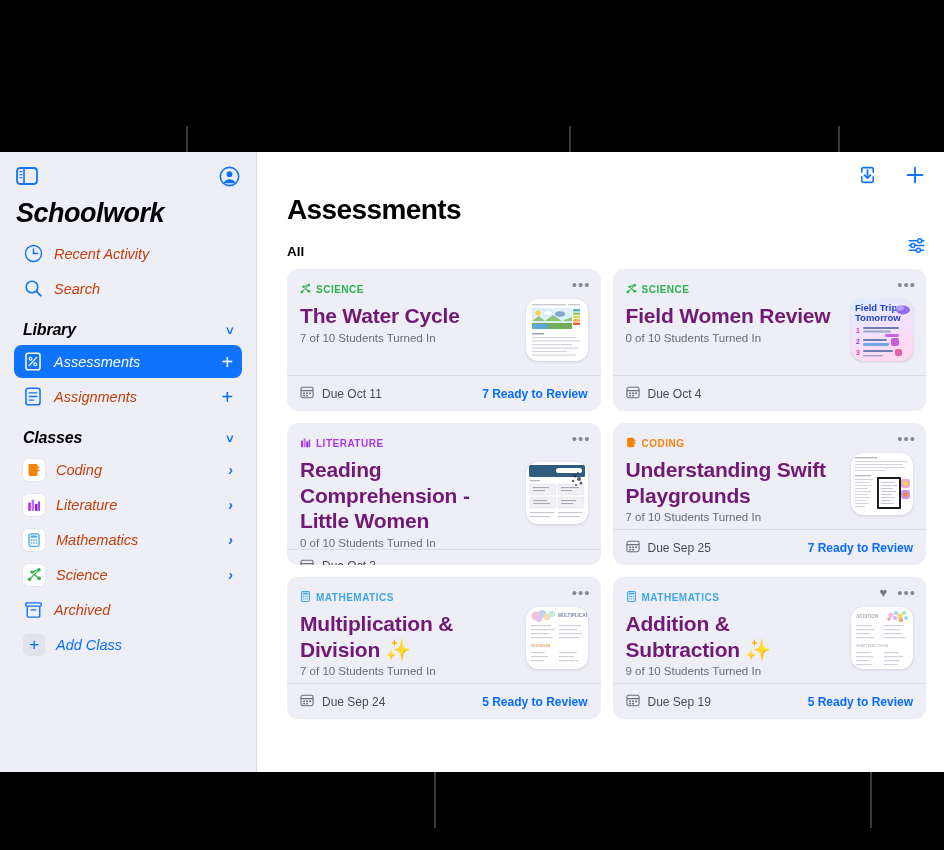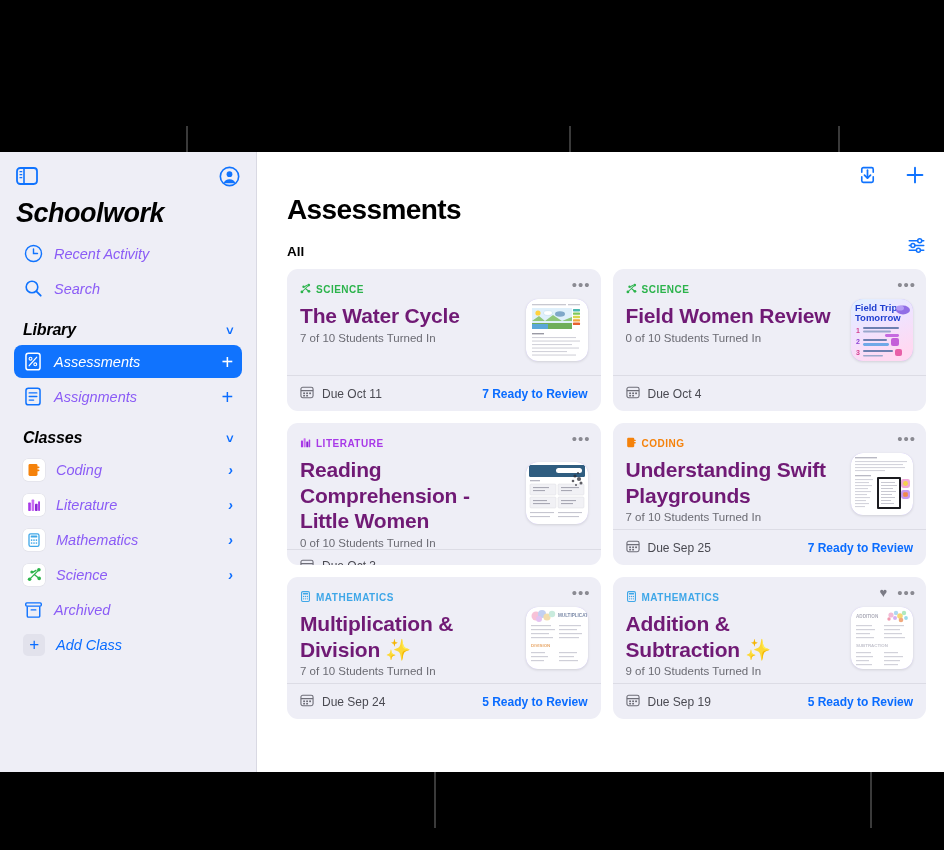--- a/index.html
+++ b/index.html
@@ -37,21 +37,21 @@
   .sb-icon-btn { width: 26px; height: 26px; display:flex; align-items:center; justify-content:center; }
   .app-title {
     font-size: 27px; font-weight: bold; color: #000;
     letter-spacing: -0.5px; margin: 6px 0 8px 2px;
   }
   .sb-row {
     display: flex; align-items: center; gap: 11px;
     height: 33px; padding: 0 9px; border-radius: 8px;
     margin-bottom: 2px; cursor: default;
   }
-  .sb-row .lbl { font-size: 14.5px; color: #8b5cf6; }
+  .sb-row .lbl { font-size: 14.5px; color: #c2410c; }
   .sb-row .glyph { width: 20px; height: 20px; flex:0 0 20px; display:flex; align-items:center; justify-content:center; }
 
   .sb-section {
     display:flex; align-items:center; justify-content:space-between;
     padding: 0 9px; margin-top: 13px; margin-bottom: 3px; height: 24px;
   }
   .sb-section .t { font-size: 16px; font-weight: bold; color:#000; letter-spacing:-0.2px;}
   .chev-d { color:#0a6cff; font-size: 13px; font-weight: bold;}
 
   .sb-row.active { background: #1073fe; }

